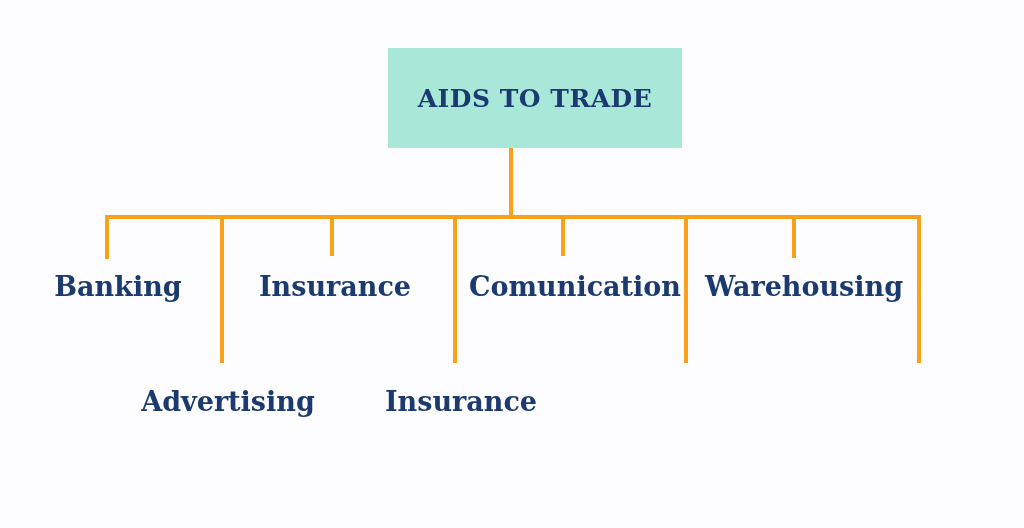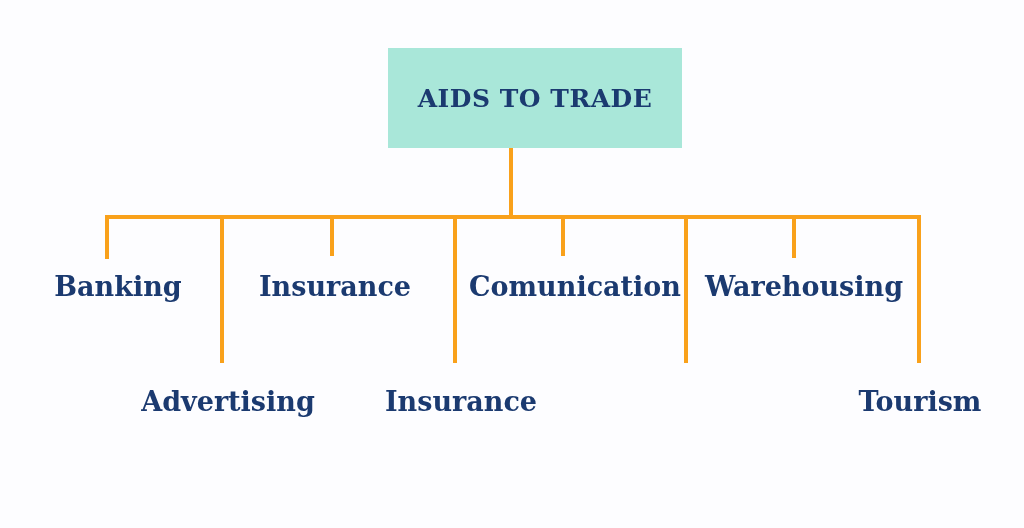--- a/index.html
+++ b/index.html
@@ -93,15 +93,14 @@
   <div class="line line-v drop-ecommerce"></div>
   <div class="line line-v drop-tourism"></div>
 
   <div class="node-label row1 lbl-banking">Banking</div>
   <div class="node-label row1 lbl-insurance">Insurance</div>
   <div class="node-label row1 lbl-comunication">Comunication</div>
   <div class="node-label row1 lbl-warehousing">Warehousing</div>
 
   <div class="node-label row2 lbl-advertising">Advertising</div>
   <div class="node-label row2 lbl-transport">Insurance</div>
-  <div class="node-label row2 lbl-tourism">Tourism</div>
 
 </div>
 
 </body></html>

